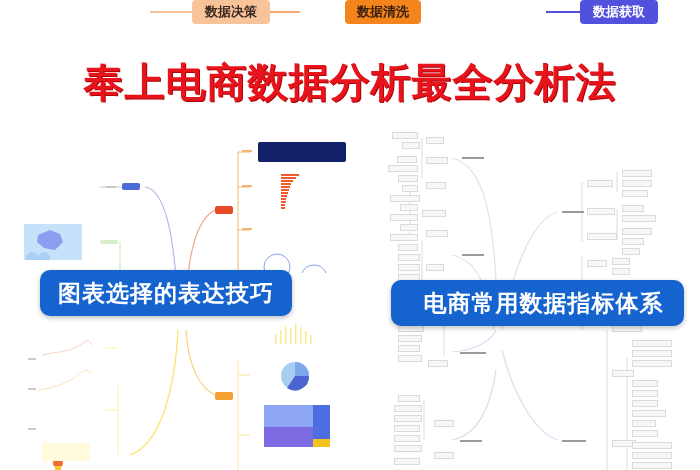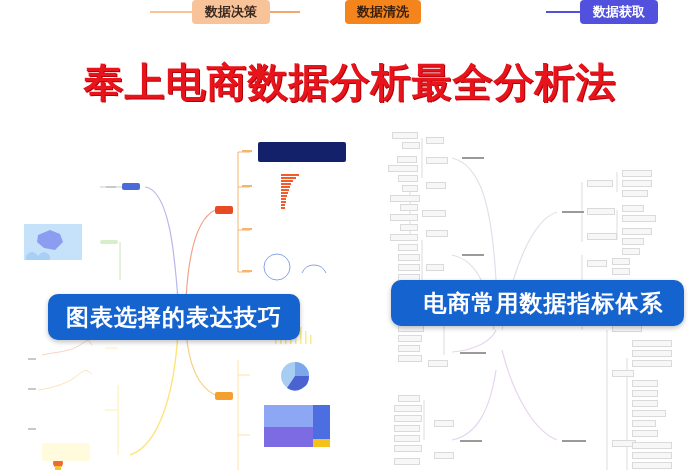--- a/index.html
+++ b/index.html
@@ -134,21 +134,21 @@
   <div class="leaf" style="left:242px;top:20px;width:10px;background:#f6b56c;"></div>
   <div class="leaf" style="left:242px;top:55px;width:10px;background:#f6b56c;"></div>
   <div class="leaf" style="left:242px;top:98px;width:10px;background:#f6b56c;"></div>
   <div class="leaf" style="left:242px;top:140px;width:10px;background:#f6b56c;"></div>
   <div class="leaf" style="left:106px;top:56px;width:10px;"></div>
   <div class="leaf" style="left:28px;top:228px;width:8px;"></div>
   <div class="leaf" style="left:28px;top:258px;width:8px;"></div>
   <div class="leaf" style="left:28px;top:298px;width:8px;"></div>
   <div class="node" style="left:42px;top:313px;width:48px;height:18px;background:#fffbdc;"></div>
 
-  <div class="banner banner-left" style="top:164px;margin-left:8px;">图表选择的表达技巧</div>
+  <div class="banner banner-left" style="top:140px;">图表选择的表达技巧</div>
 </div>
 
 <div class="panel panel-right">
   <svg width="338" height="340">
     <path d="M 90 28 C 120 35, 130 80, 134 150" stroke="#e2dfea" stroke-width="1.2" fill="none"></path>
     <path d="M 90 125 C 115 130, 128 160, 132 200" stroke="#e2dfea" stroke-width="1.2" fill="none"></path>
     <path d="M 90 222 C 115 220, 130 210, 134 200" stroke="#e6d6ee" stroke-width="1.2" fill="none"></path>
     <path d="M 90 310 C 115 305, 128 280, 134 240" stroke="#e6d6ee" stroke-width="1.2" fill="none"></path>
     <path d="M 195 82 C 170 90, 150 140, 140 200" stroke="#e2dfea" stroke-width="1.2" fill="none"></path>
     <path d="M 195 310 C 170 300, 150 260, 140 220" stroke="#e6d6ee" stroke-width="1.2" fill="none"></path>

